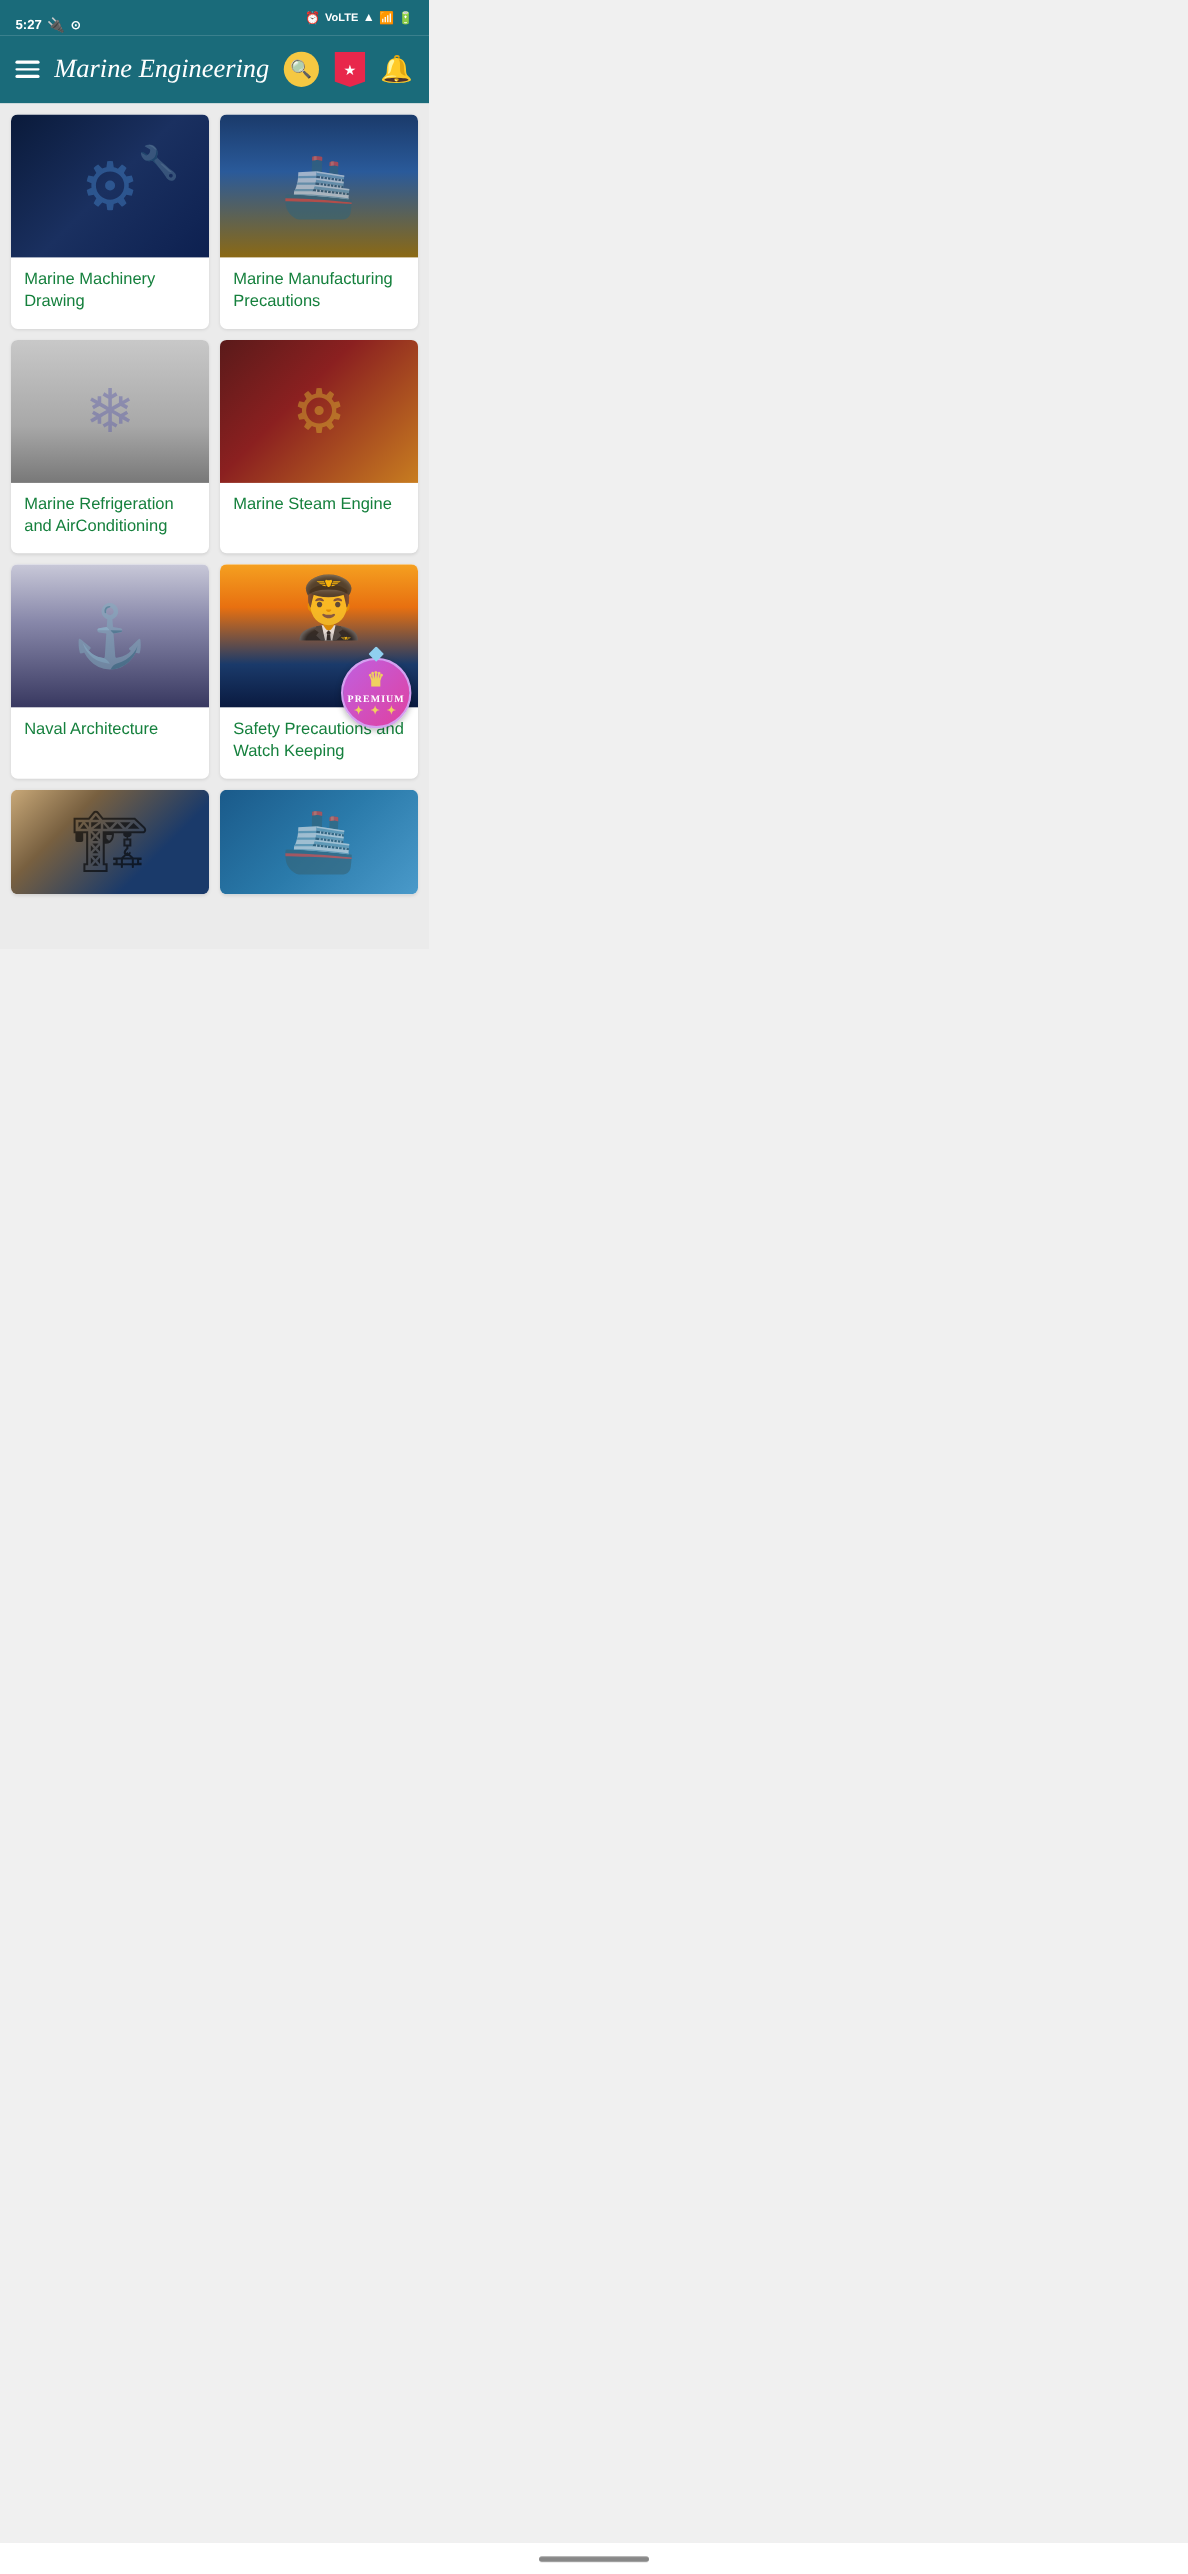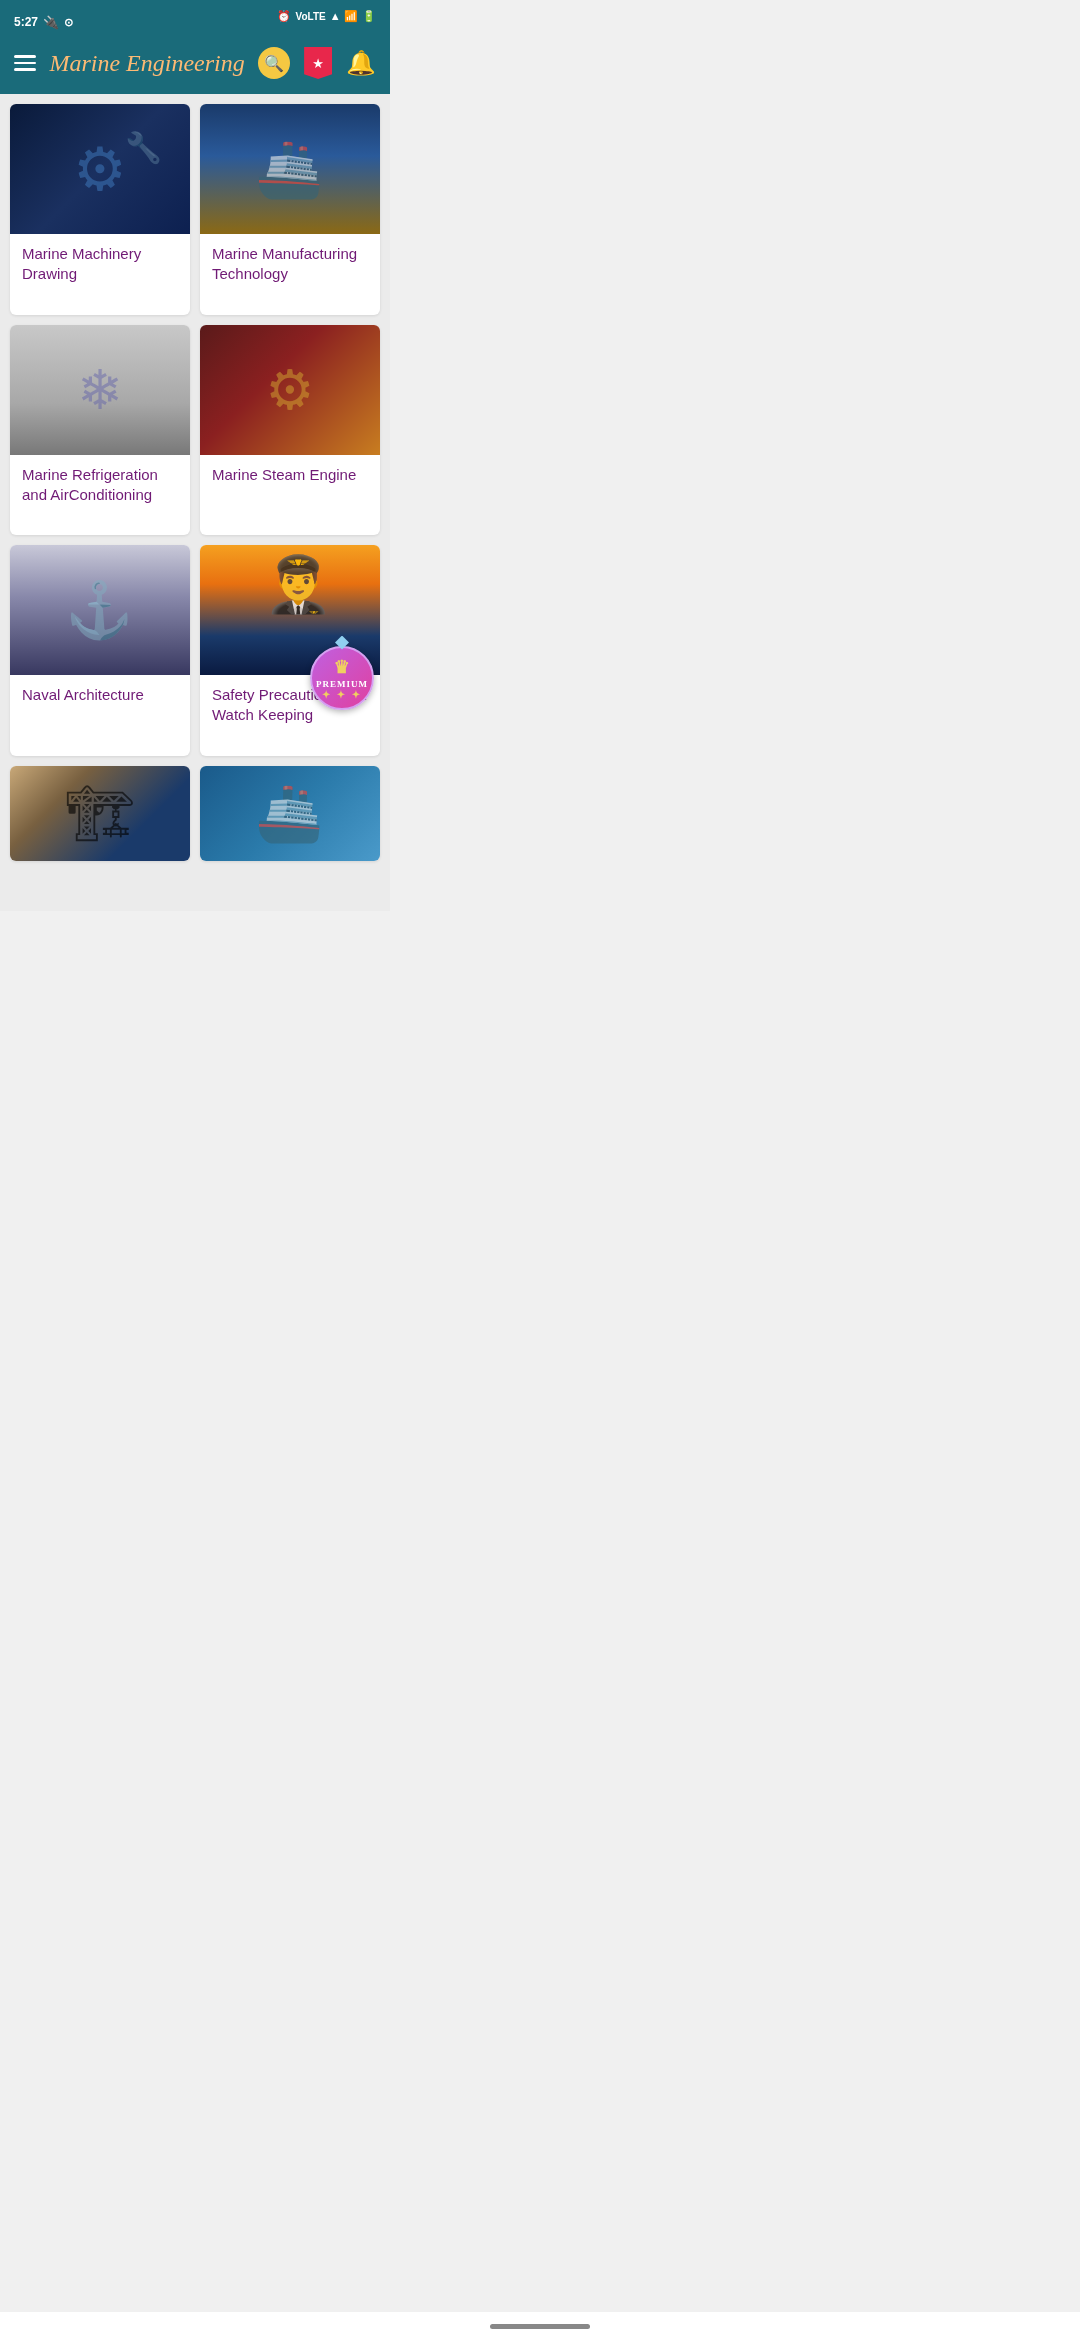--- a/index.html
+++ b/index.html
@@ -35,21 +35,21 @@
       display: flex;
       align-items: center;
       justify-content: space-between;
       padding: 10px 14px;
       height: 62px;
     }
     .app-bar-title {
       font-family: Georgia, serif;
       font-size: 24px;
       font-style: italic;
-      color: #fdba74;
+      color: #ffffff;
       flex: 1;
       text-align: center;
     }
     .app-bar-icons {
       display: flex;
       gap: 14px;
       align-items: center;
     }
     .hamburger-icon {
       display: flex;
@@ -246,23 +246,23 @@
       position: absolute;
       top: 50%;
       left: 50%;
       transform: translate(-50%, -50%);
       font-size: 55px;
       opacity: 0.6;
       color: white;
     }
 
     .card-label {
-      padding: 10px 12px 30px;
+      padding: 10px 12px 14px;
       font-size: 15px;
-      color: #701a75;
+      color: #15803d;
       line-height: 1.35;
       min-height: 52px;
     }
 
     
     .premium-badge {
       position: absolute;
       bottom: 46px;
       right: 6px;
       width: 64px;
@@ -394,21 +394,21 @@
 
 <div class="grid-container">
 
   <div class="card">
     <div class="card-image img-machinery"></div>
     <div class="card-label">Marine Machinery Drawing</div>
   </div>
 
   <div class="card">
     <div class="card-image img-ship-build"></div>
-    <div class="card-label">Marine Manufacturing Technology</div>
+    <div class="card-label">Marine Manufacturing Precautions</div>
   </div>
 
   <div class="card">
     <div class="card-image img-refrigeration"></div>
     <div class="card-label">Marine Refrigeration and AirConditioning</div>
   </div>
 
   <div class="card">
     <div class="card-image img-steam-engine"></div>
     <div class="card-label">Marine Steam Engine</div>

